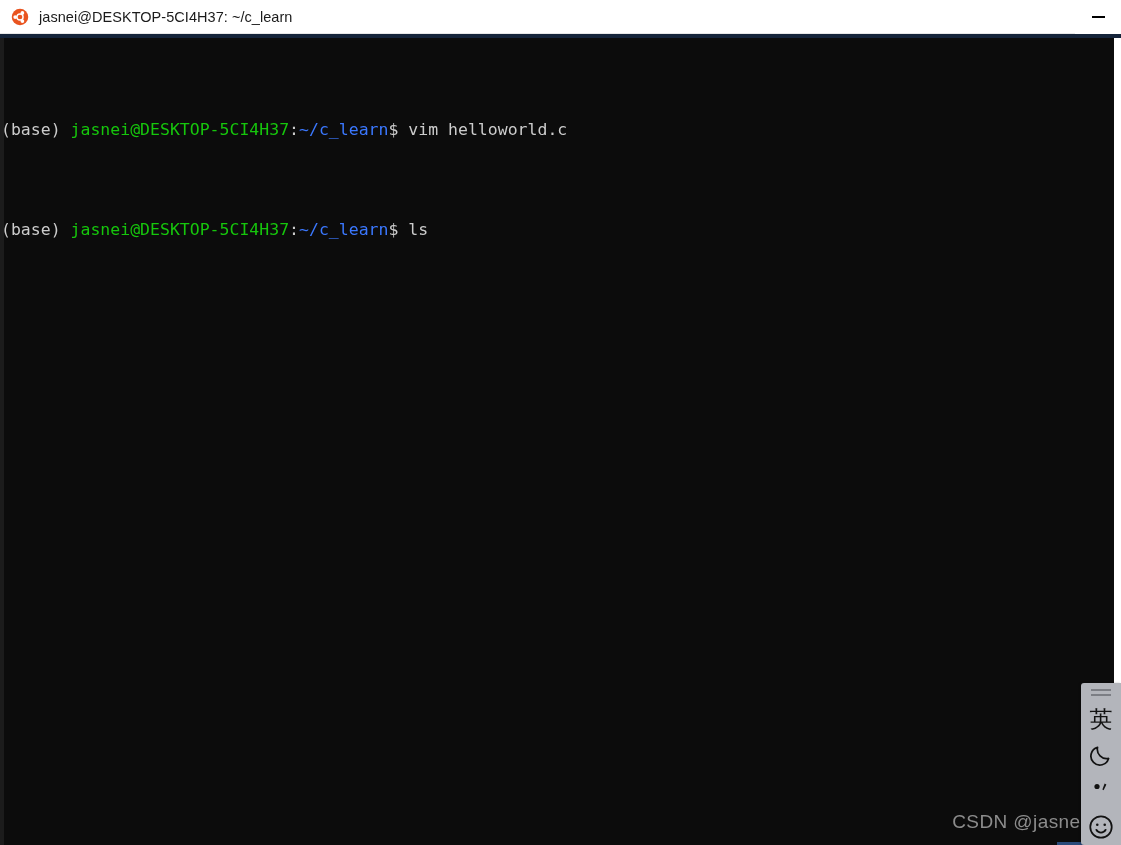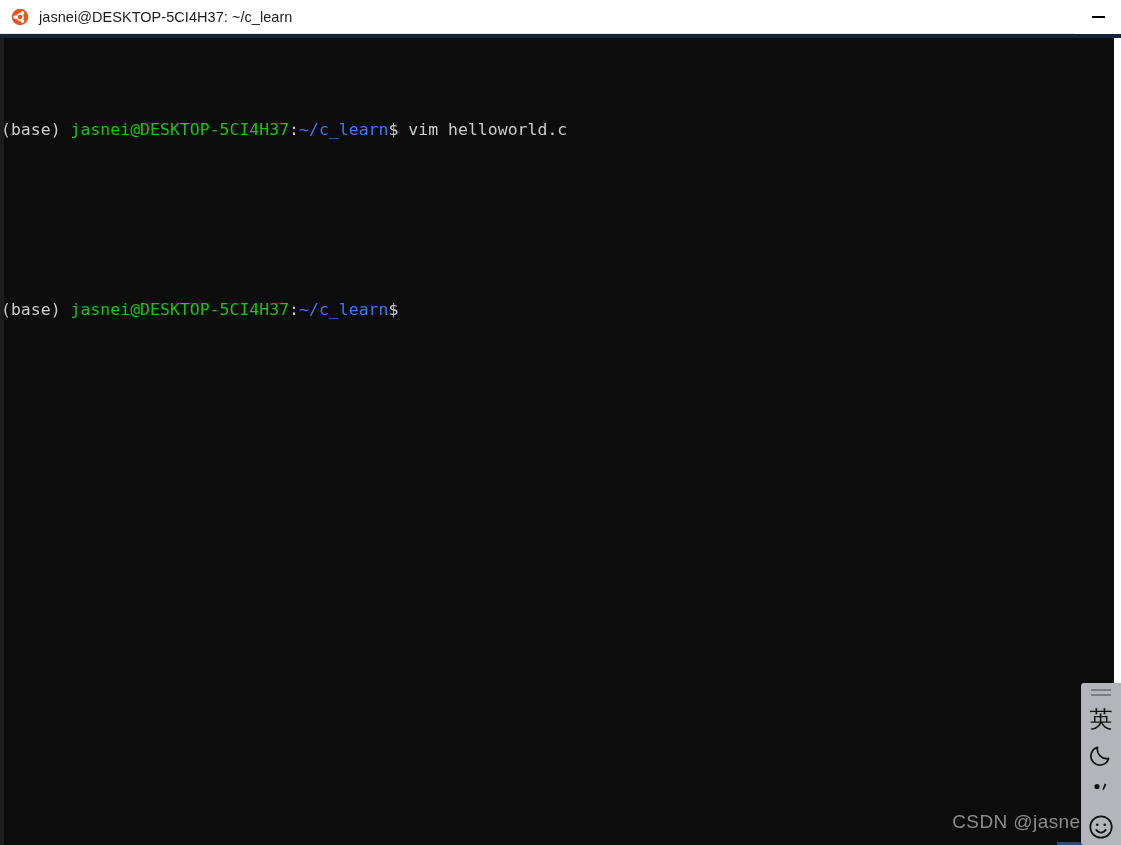--- a/index.html
+++ b/index.html
@@ -208,25 +208,25 @@
 
   <div id="terminal">
     <div id="term-left-edge"></div>
 
     <div id="term-screen">
 
       
       <div class="line"><span class="c-white">(base) </span><span class="c-green">jasnei@DESKTOP-5CI4H37</span><span class="c-white">:</span><span class="c-blue">~/c_learn</span><span class="c-white">$ </span><span class="c-white">vim helloworld.c</span></div>
 
       
-
-      
-
-      
-      <div class="line"><span class="c-white">(base) </span><span class="c-green">jasnei@DESKTOP-5CI4H37</span><span class="c-white">:</span><span class="c-blue">~/c_learn</span><span class="c-white">$</span><span class="c-white"></span></div>
+      <div class="line"><span class="c-white">(base) </span><span class="c-green">jasnei@DESKTOP-5CI4H37</span><span class="c-white">:</span><span class="c-blue">~/c_learn</span><span class="c-white">$ </span><span class="c-white">ls</span></div>
+
+      
+
+      
 
     </div>
 
     <div id="watermark">CSDN @jasneik</div>
 
     <div id="term-right-edge"></div>
     <div id="term-bottom-accent"></div>
   </div>
 
   <div id="ime-bar">

